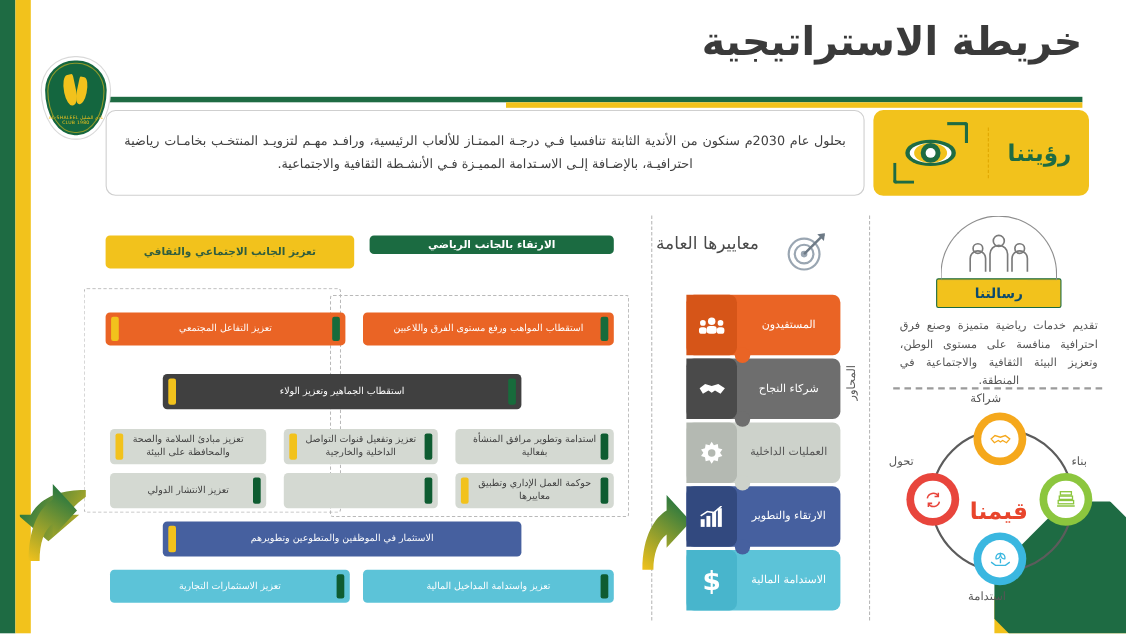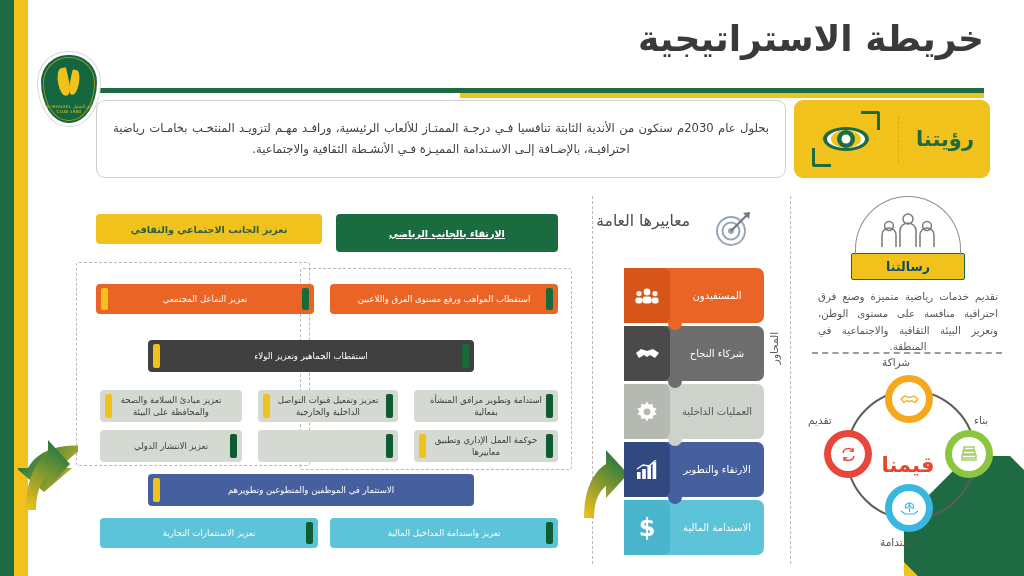--- a/index.html
+++ b/index.html
@@ -88,24 +88,24 @@
   }
   .target-icon{position:absolute;left:712px;top:208px;width:42px;height:42px;}
 
   .bar-social{
     position:absolute;left:96px;top:214px;width:226px;height:30px;
     background:#f2c21c;border-radius:4px;
     display:flex;align-items:center;justify-content:center;
     font-size:9.6px;color:#2f5d3f;font-weight:bold;
   }
   .bar-sport{
-    position:absolute;left:336px;top:214px;width:222px;height:38px;
+    position:absolute;left:336px;top:214px;width:222px;height:17px;
     background:#1b6b41;border-radius:4px;
     display:flex;align-items:center;justify-content:center;
-    font-size:9.6px;color:#ffffff;font-weight:bold;text-decoration:underline;
+    font-size:9.6px;color:#ffffff;font-weight:bold;
   }
 
   
   .dash-frame{position:absolute;border:1.4px dashed #b9b9b9;border-radius:3px;}
   .f-left{left:76px;top:262px;width:232px;height:202px;}
   .f-right{left:300px;top:268px;width:270px;height:200px;}
   .f-vert{position:absolute;left:592px;top:196px;width:0;height:368px;border-left:1.4px dashed #b9b9b9;}
   .f-vert2{position:absolute;left:790px;top:196px;width:0;height:368px;border-left:1.4px dashed #b9b9b9;}
   .dash-h{position:absolute;left:812px;top:352px;width:190px;height:0;border-top:2.2px dashed #9b9b9b;}
 
@@ -453,16 +453,16 @@
     <div class="vnode" style="left:12px;top:68px;background:#e8453c;">
       <div class="inner">
         <svg width="17" height="17" viewBox="0 0 17 17" fill="none" stroke="#e8453c" stroke-width="1.4">
           <path d="M3 7 A5.5 5.5 0 0 1 13 5"></path>
             <path d="M14 10 A5.5 5.5 0 0 1 4 12"></path>
           <path d="M13 2 v3.4 h-3.4"></path>
             <path d="M4 15 v-3.4 h3.4"></path>
         </svg>
       </div>
     </div>
-    <div class="vlabel" style="left:-4px;top:52px;">تقديم</div>
+    <div class="vlabel" style="left:-4px;top:52px;">تحول</div>
   </div>
 
 </div>
 
 </body></html>

